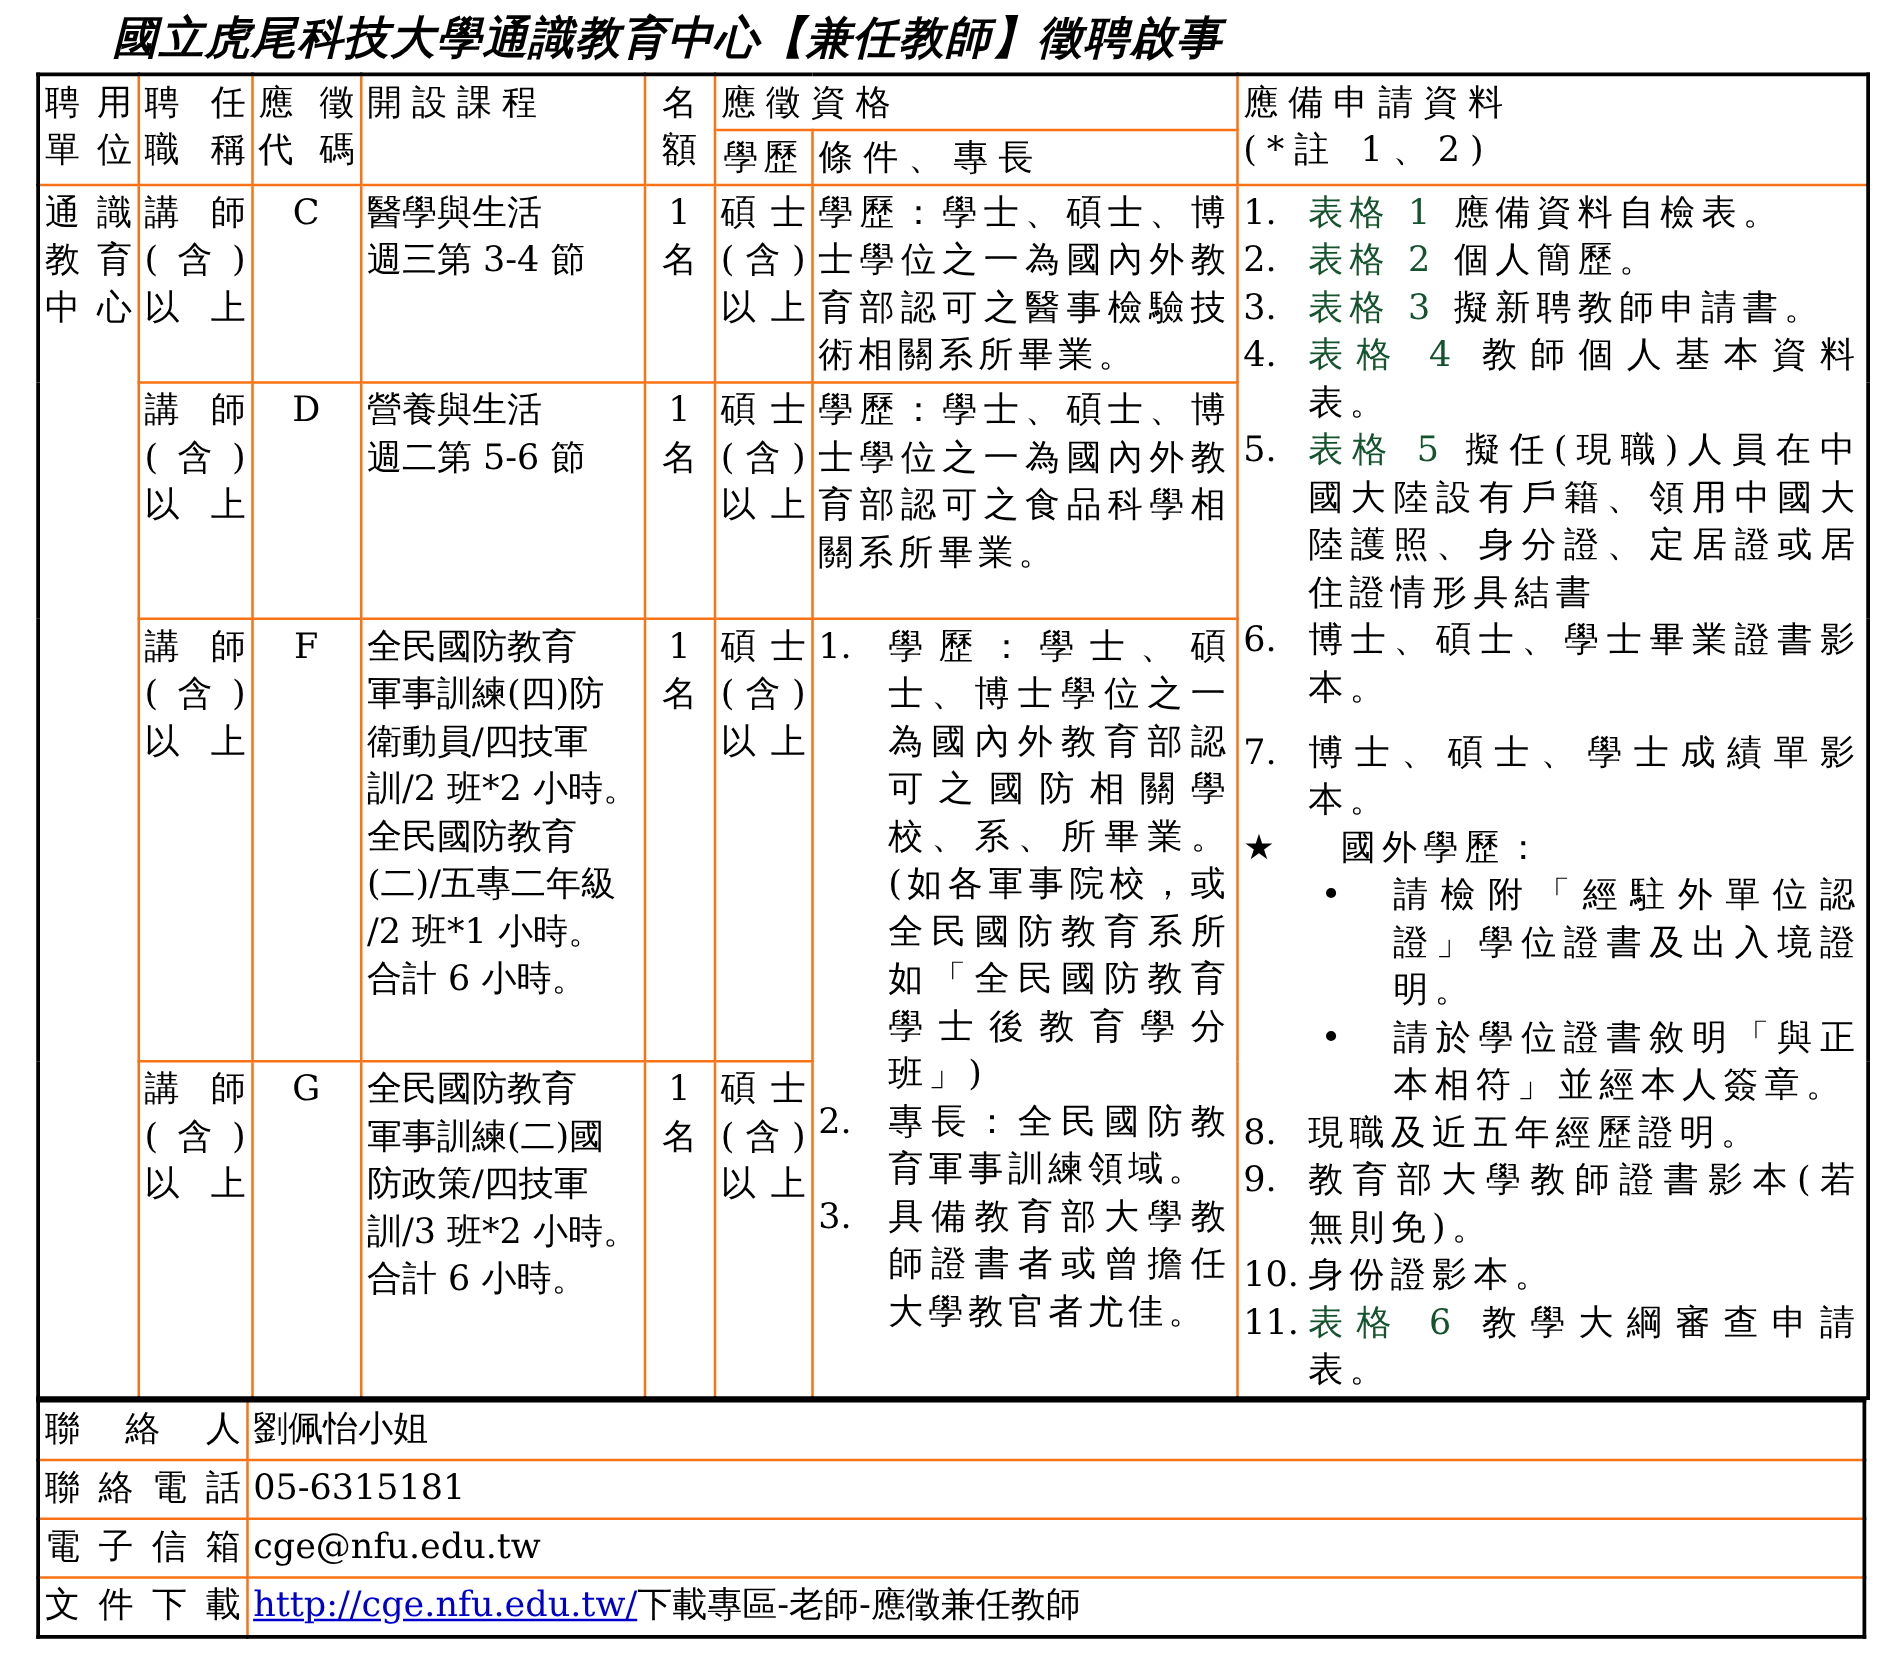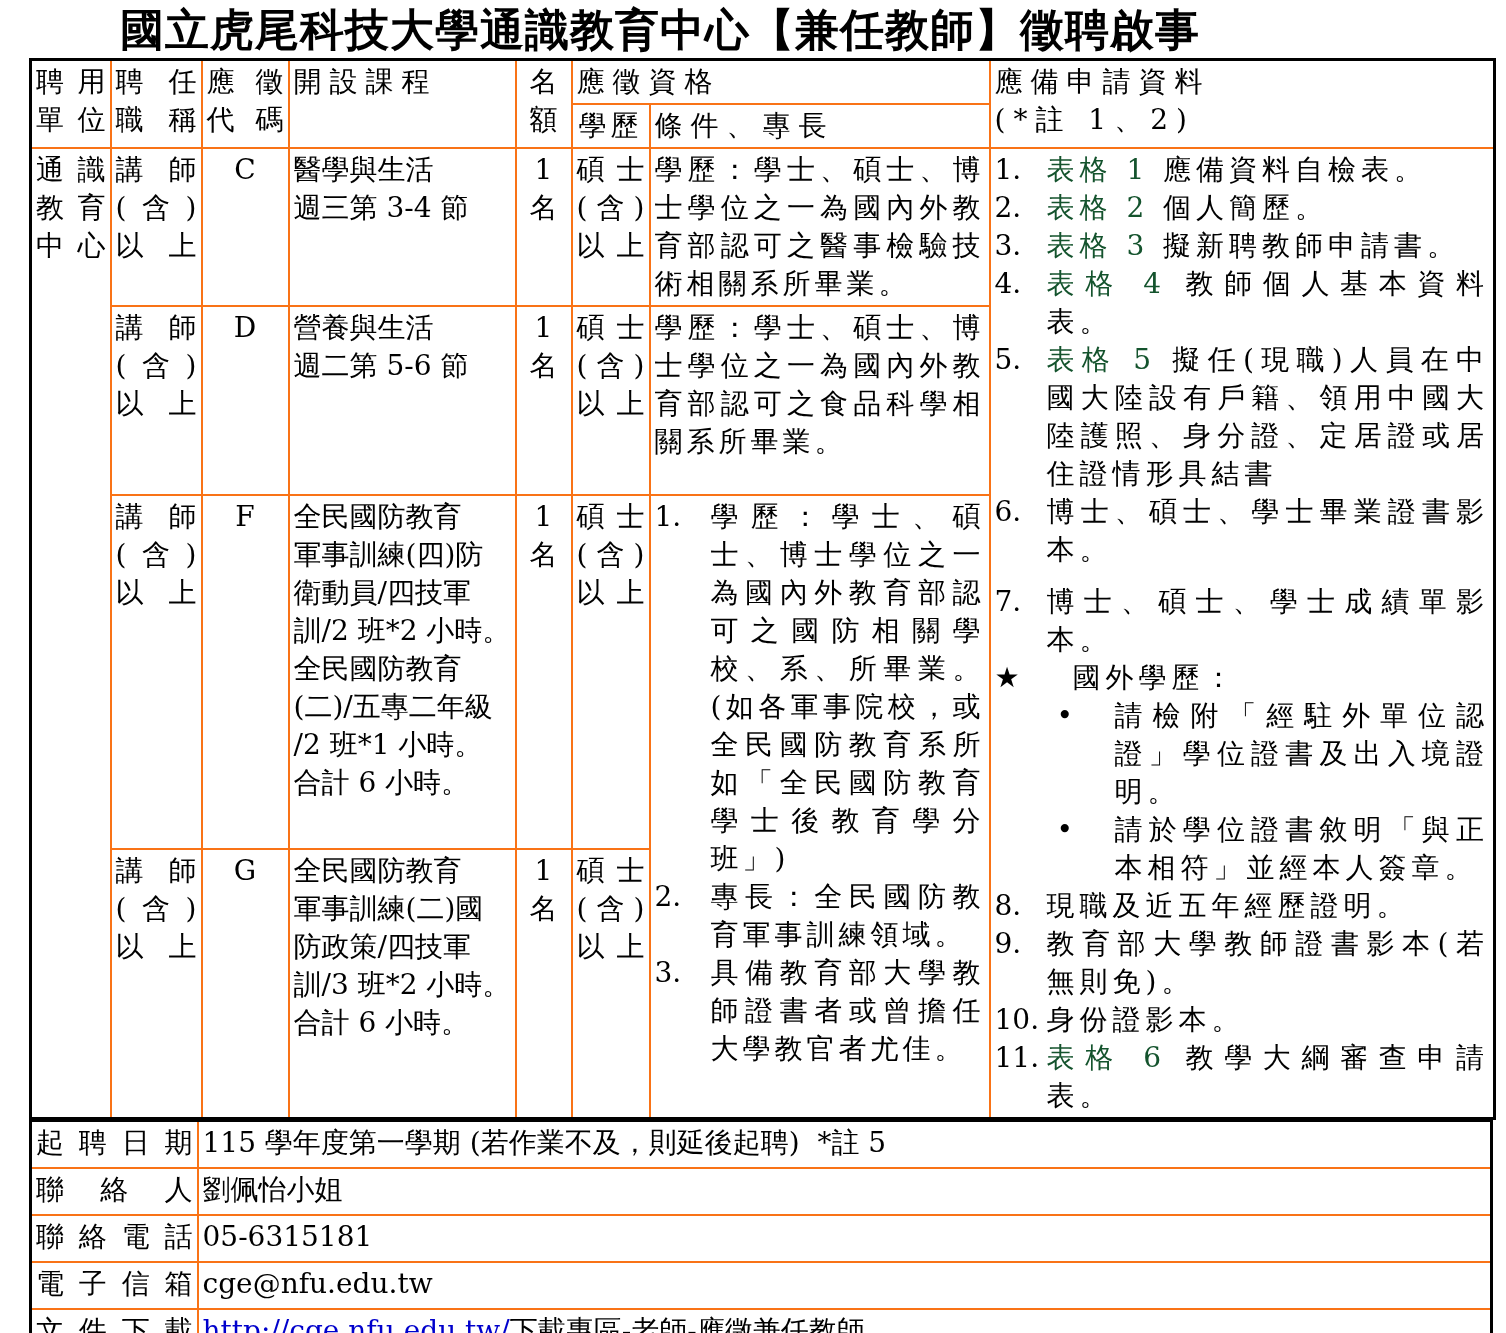--- a/index.html
+++ b/index.html
@@ -2,23 +2,24 @@
 <html><head>
 <meta charset="utf-8">
 <style>
   html,body{margin:0;padding:0;}
   body{
     width:1506px;height:1333px;overflow:hidden;background:#FFFFFF;
     font-family:"DejaVu Serif","Liberation Serif",serif;color:#000;
     position:relative;
   }
   .title{
-    margin:6px 0 4px 120px;
-    font-size:44px;font-weight:bold;letter-spacing:1px;line-height:48px;
+    margin:6px 0 4px 90px;
+    font-size:36px;font-weight:bold;letter-spacing:1px;line-height:48px;
     white-space:nowrap;
+    font-style:italic;
   }
   table{border-collapse:collapse;table-layout:fixed;}
   table.main{margin-left:29px;width:1464px;border:3px solid #000;}
   table.info{margin-left:29px;width:1464px;border:3px solid #000;margin-top:-1px;}
   .main th,.main td,.info td{
     border:2px solid #f97316;vertical-align:top;padding:2px 4px;
     font-size:28px;line-height:38px;font-weight:normal;overflow:hidden;
   }
   .h44{height:44px;}
   .prel{white-space:pre-line;}
@@ -223,24 +224,20 @@
     </tr>
   </tbody>
 </table>
 
 <table class="info">
   <colgroup>
       <col style="width:167px">
       <col>
     </colgroup>
   <tbody>
-      <tr>
-    <td class="ilabel dist">起聘日期</td>
-    <td class="ival">115 學年度第一學期 (若作業不及，則延後起聘)  *註 5</td>
-  </tr>
   <tr>
     <td class="ilabel dist">聯絡人</td>
     <td class="ival">劉佩怡小姐</td>
   </tr>
   <tr>
     <td class="ilabel dist">聯絡電話</td>
     <td class="ival">05-6315181</td>
   </tr>
   <tr>
     <td class="ilabel dist">電子信箱</td>

